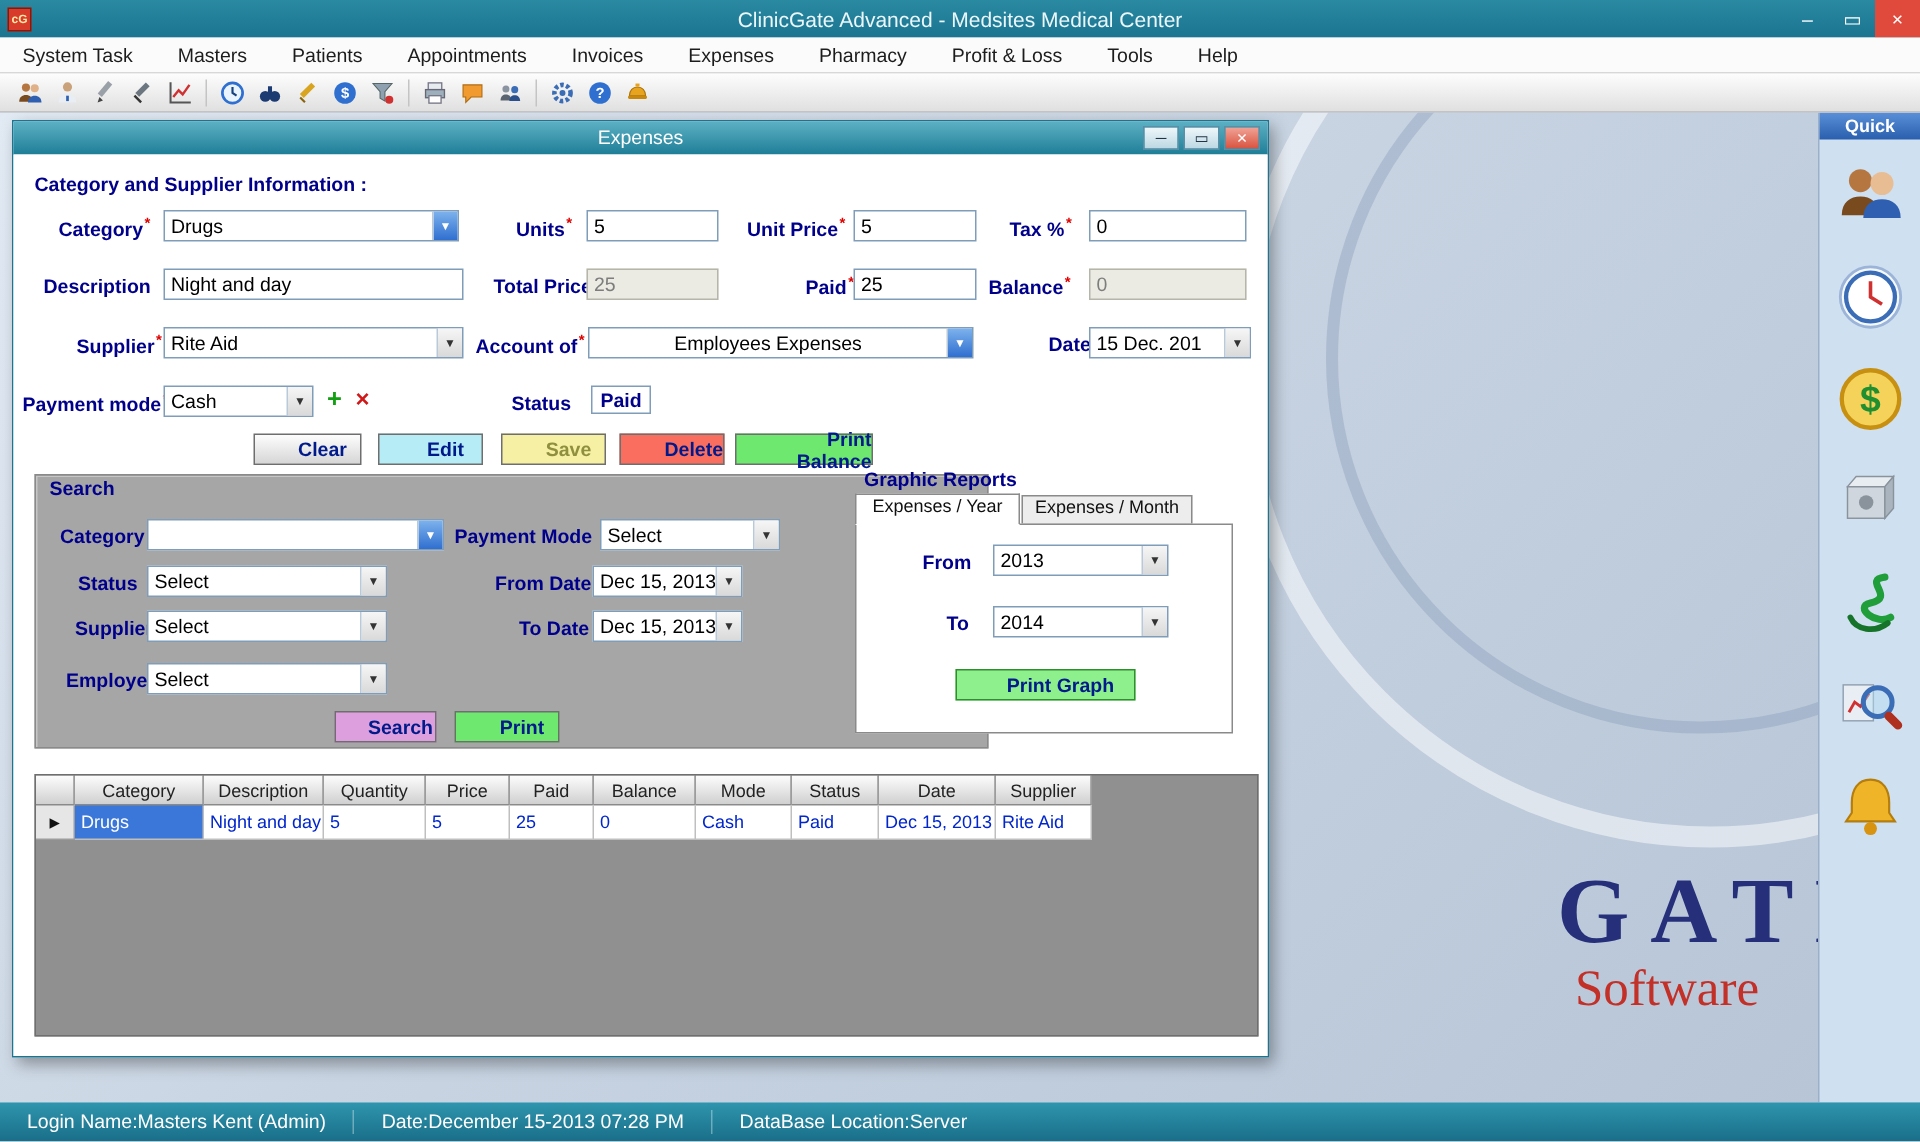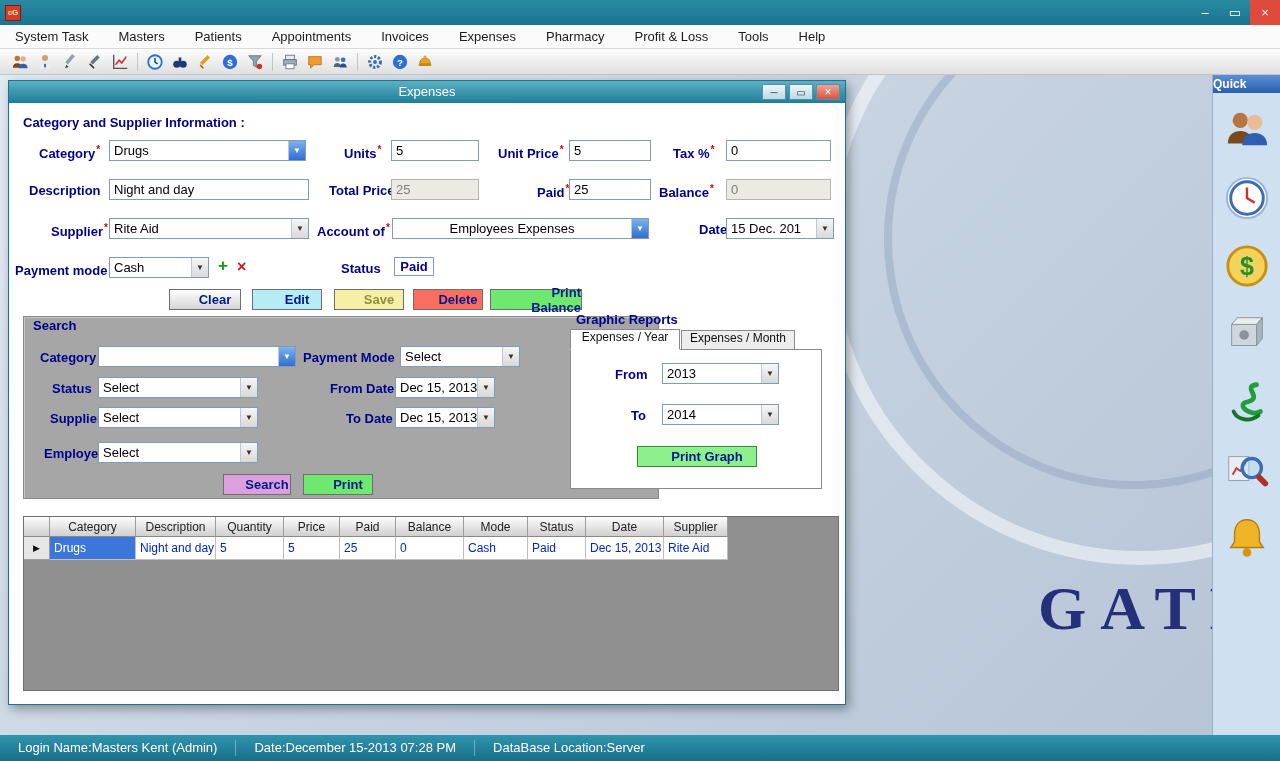--- a/index.html
+++ b/index.html
@@ -44,21 +44,21 @@
     border:8px solid rgba(130,150,180,0.35); }
   .wm-gate { position:absolute; left:1038px; top:498px; font-family:"Liberation Serif", serif;
     font-weight:bold; font-size:62px; letter-spacing:14px; color:#26307a; }
   .wm-soft { position:absolute; left:1050px; top:566px; font-family:"Liberation Serif", serif;
     font-size:34px; color:#c23028; }
 
   
   .quick { position:absolute; right:0; top:0; bottom:0; width:68px; background:#cfe0f1;
     border-left:1px solid #9ab0c8; z-index:5; }
   .quick-header { height:18px; background:linear-gradient(#5a8fd8,#2a5fae); color:#fff;
-    font-size:12px; font-weight:bold; display:flex; align-items:center; padding-left:0; }
+    font-size:12px; font-weight:bold; display:flex; align-items:center; padding-left:17px; }
   .qp-icons { display:flex; flex-direction:column; align-items:center; gap:22px; padding-top:14px; }
   .qpi { width:46px; height:46px; display:flex; align-items:center; justify-content:center; }
   .qpi svg { width:46px; height:46px; }
 
   
   .xw { position:absolute; left:8px; top:5px; width:838px; height:625px;
     border:1px solid #1b7490; background:#fff; box-shadow:3px 4px 10px rgba(0,0,0,0.35); z-index:4; }
   .xw-titlebar { position:relative; height:22px; background:linear-gradient(#5db0c4,#1e7e97); }
   .xw-title { position:absolute; left:0; right:0; top:0; height:22px; line-height:22px;
     text-align:center; color:#fff; font-size:13px; }
@@ -127,20 +127,21 @@
     background:linear-gradient(#2f95ae,#196e88); color:#fff; font-size:13px;
     display:flex; align-items:center; z-index:10; }
   .sb-item { padding:0 18px; height:16px; line-height:16px; }
   .sb-item + .sb-item { border-left:1px solid rgba(255,255,255,0.35); }
 </style>
 </head>
 <body>
 
 <div class="titlebar">
   <span class="app-icon">cG</span>
+  <div class="tb-title">ClinicGate Advanced - Medsites Medical Center</div>
   <div class="win-controls">
     <div class="wc">–</div>
     <div class="wc">▭</div>
     <div class="wc close">×</div>
   </div>
 </div>
 
 <div class="menubar">
   <span class="menu-item">System Task</span>
   <span class="menu-item">Masters</span>
@@ -260,20 +261,21 @@
         <rect x="3" y="12" width="14" height="2.4" rx="1" fill="#c8880e"></rect>
         <rect x="8.5" y="3" width="3" height="2.2" fill="#e8a41f"></rect>
       </svg>
     </span>
 </div>
 
 <div class="desktop">
   <div class="arc1"></div>
   <div class="arc2"></div>
   <div class="wm-gate">GATE</div>
+  <div class="wm-soft">Software</div>
 
   <div class="xw">
     <div class="xw-titlebar">
       <div class="xw-title">Expenses</div>
       <div class="xw-controls">
         <span class="xwc">─</span>
         <span class="xwc">▭</span>
         <span class="xwc close">×</span>
       </div>
     </div>
@@ -334,21 +336,21 @@
 
       <div class="btn" style="left:160px; top:186px; width:72px; background:linear-gradient(#fdfdfd,#d6d6d6);">
           <span>Clear</span>
         </div>
       <div class="btn" style="left:243px; top:186px; width:70px; background:#b6ecf5;">
           <span>Edit</span>
         </div>
       <div class="btn" style="left:325px; top:186px; width:70px; background:#f5f0a4; color:#8f8f3f;">
           <span>Save</span>
         </div>
-      <div class="btn" style="left:404px; top:186px; width:70px; background:#fa6e5f;">
+      <div class="btn" style="left:404px; top:186px; width:70px; background:#fa6e5f;justify-content:flex-end;">
           <span>Delete</span>
         </div>
       <div class="btn" style="left:481px; top:186px; width:92px; background:#6ee86e;text-align:right;">
           <span>Print Balance</span>
         </div>
 
       <div class="sgroup">
         <div class="lbl" style="left:9px; top:1px;"><span>Search</span></div>
 
         <div class="lbl" style="left:16px; top:33px;"><span>Category</span></div>

